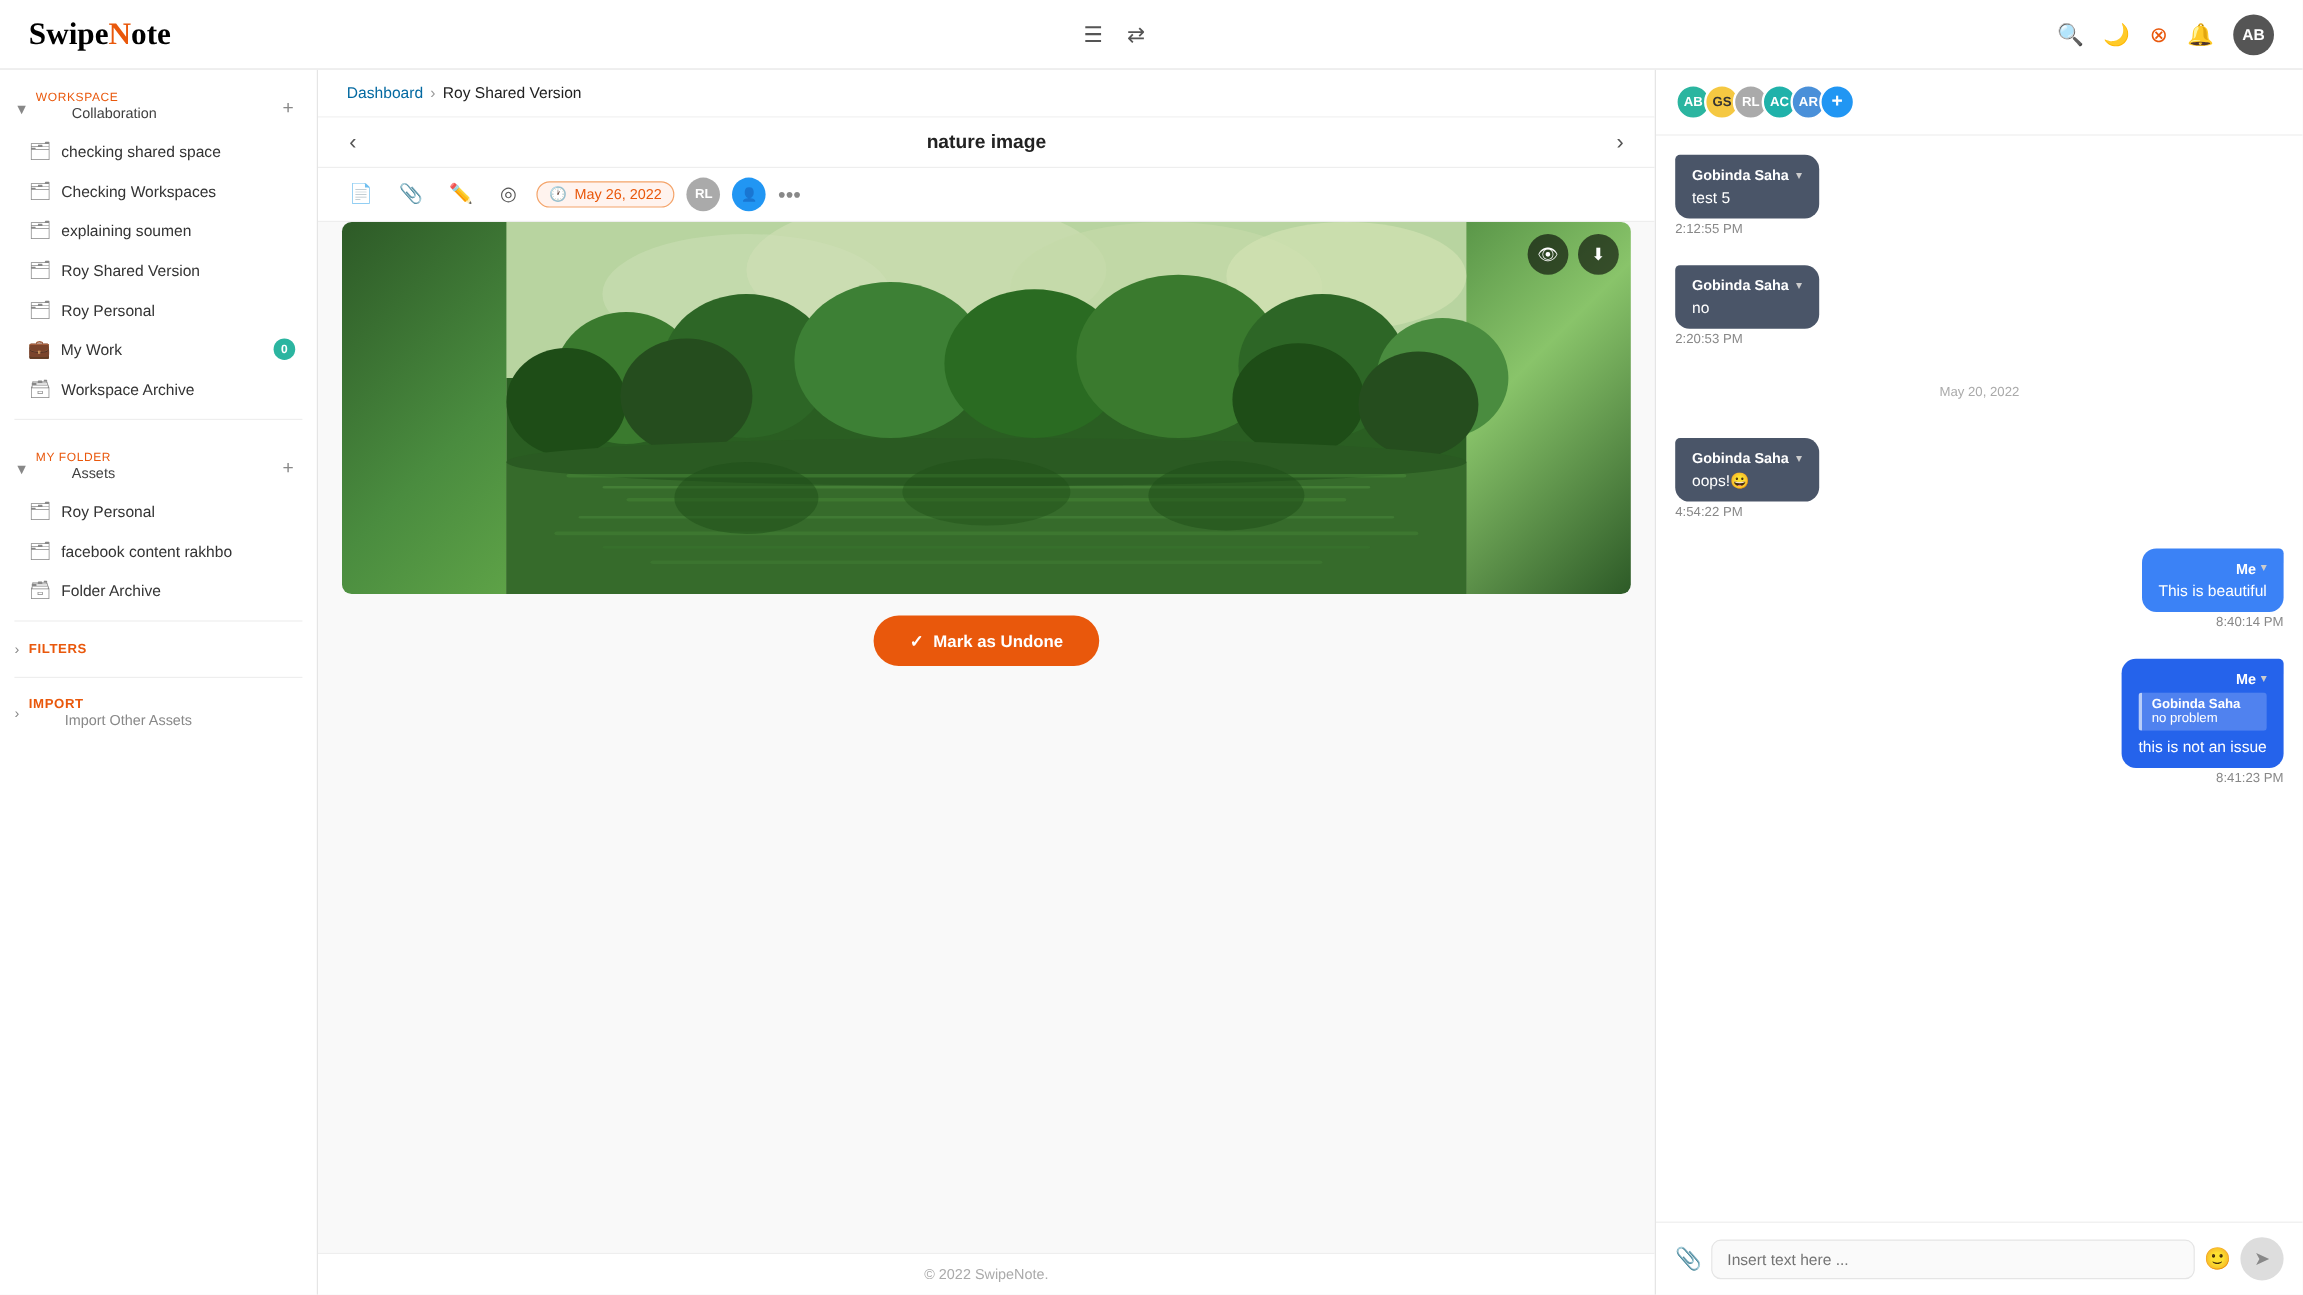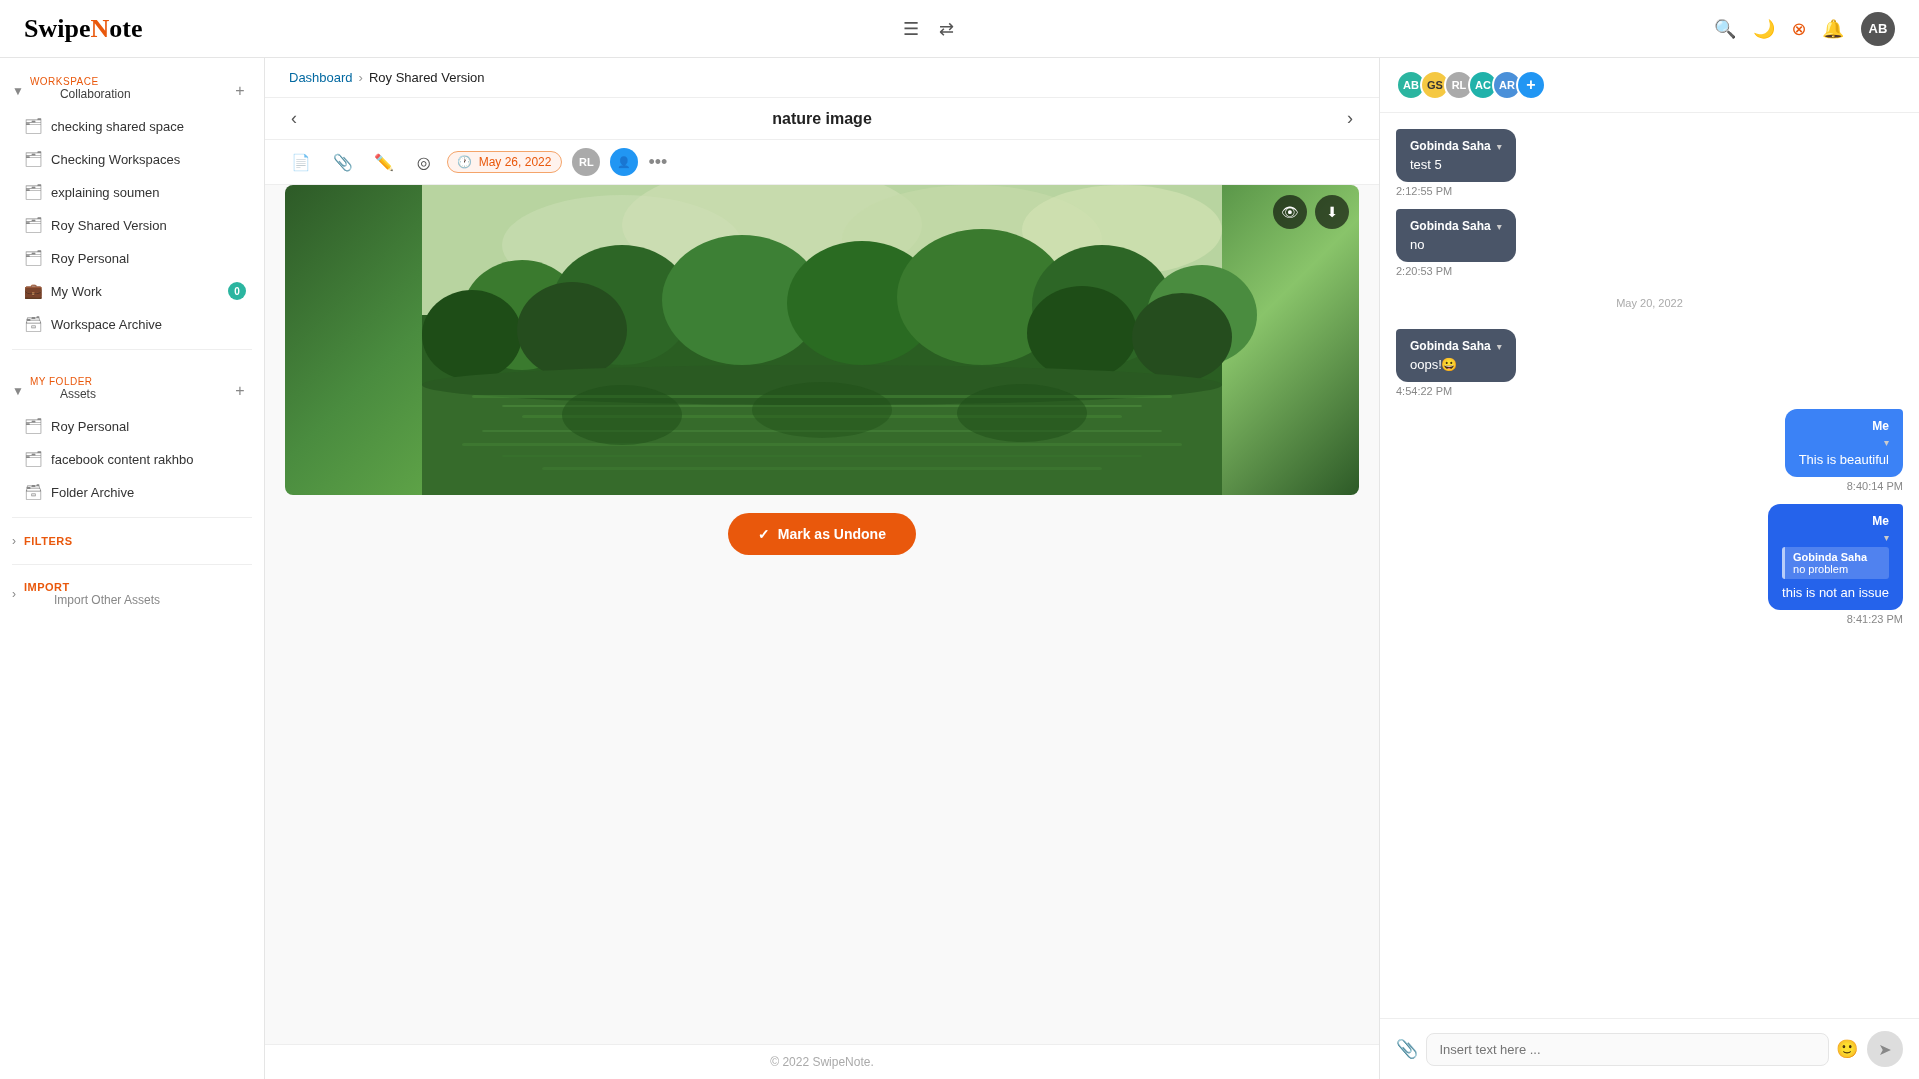--- a/index.html
+++ b/index.html
@@ -144,37 +144,37 @@
     .chat-avatar:first-child { margin-left: 0; }
     .chat-avatars { display: flex; }
     .av-green { background: #2bb5a0; }
     .av-yellow { background: #f5c842; color: #333; }
     .av-gray { background: #aaa; }
     .av-teal { background: #20b2aa; }
     .av-blue { background: #4a90d9; }
     .av-add { background: #2196f3; font-size: 16px; }
 
     
-    .chat-messages { flex: 1; overflow-y: auto; padding: 16px; display: flex; flex-direction: column; gap: 12px; }
+    .chat-messages { flex: 1; overflow-y: auto; padding: 16px; display: flex; flex-direction: column; gap: 24px; }
     .chat-msg-left { display: flex; flex-direction: column; align-items: flex-start; }
     .chat-msg-right { display: flex; flex-direction: column; align-items: flex-end; }
     .chat-bubble {
       max-width: 280px; border-radius: 12px; padding: 10px 14px;
       font-size: 13px; position: relative;
     }
     .bubble-left { background: #4a5568; color: #fff; border-radius: 4px 12px 12px 12px; }
     .bubble-right { background: #3b82f6; color: #fff; border-radius: 12px 4px 12px 12px; }
     .bubble-right-reply { background: #2563eb; color: #fff; border-radius: 12px 4px 12px 12px; }
     .chat-sender-row { display: flex; align-items: center; gap: 6px; margin-bottom: 4px; }
     .chat-sender-name { font-size: 12px; font-weight: 600; color: #fff; }
     .chat-sender-chevron { font-size: 10px; color: #ccc; cursor: pointer; }
     .chat-time { font-size: 11px; color: #888; margin-top: 3px; }
     .date-divider { text-align: center; font-size: 11px; color: #aaa; padding: 8px 0; }
     .me-label { font-size: 12px; font-weight: 600; }
-    .me-row { display: flex; align-items: flex-end; gap: 4px; margin-bottom: 4px; justify-content: flex-end; flex-direction: column; }
+    .me-row { display: flex; align-items: flex-start; gap: 4px; margin-bottom: 4px; justify-content: flex-end; }
     .reply-preview { background: rgba(255,255,255,0.2); border-left: 3px solid rgba(255,255,255,0.6); padding: 4px 8px; border-radius: 3px; margin-bottom: 6px; font-size: 11px; }
 
     
     .chat-input-bar {
       display: flex; align-items: center; gap: 8px;
       padding: 12px 16px; border-top: 1px solid #eee; flex-shrink: 0;
     }
     .attach-btn { background: none; border: none; cursor: pointer; font-size: 18px; color: #888; }
     .chat-input {
       flex: 1; border: 1px solid #e5e5e5; border-radius: 8px;

